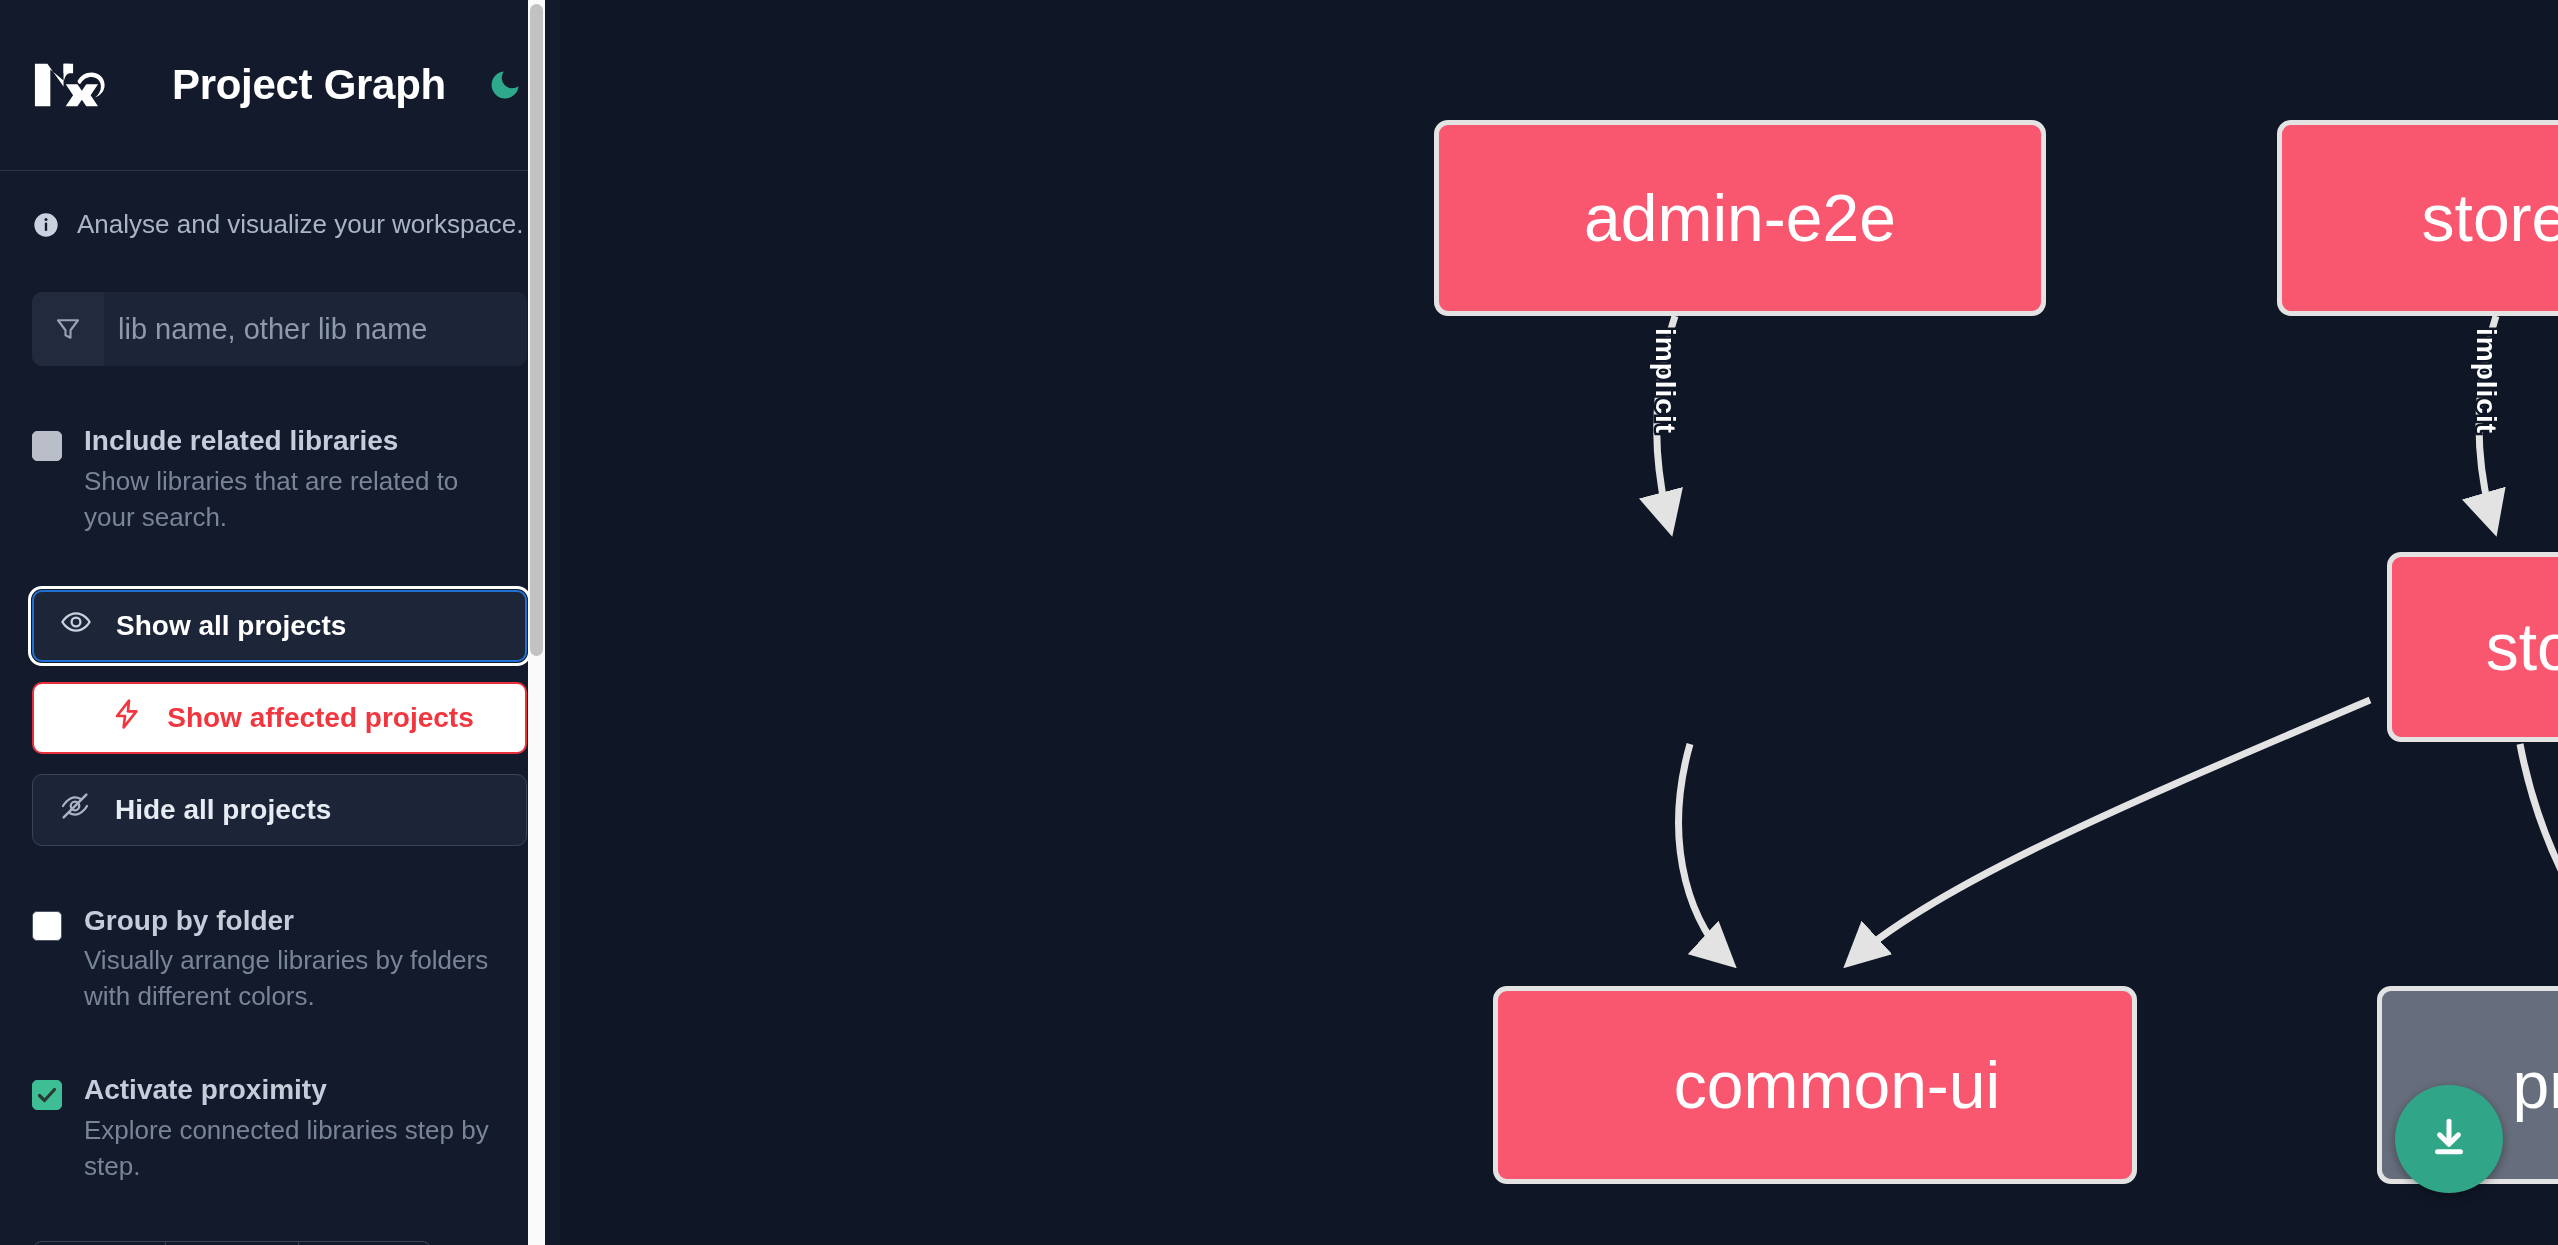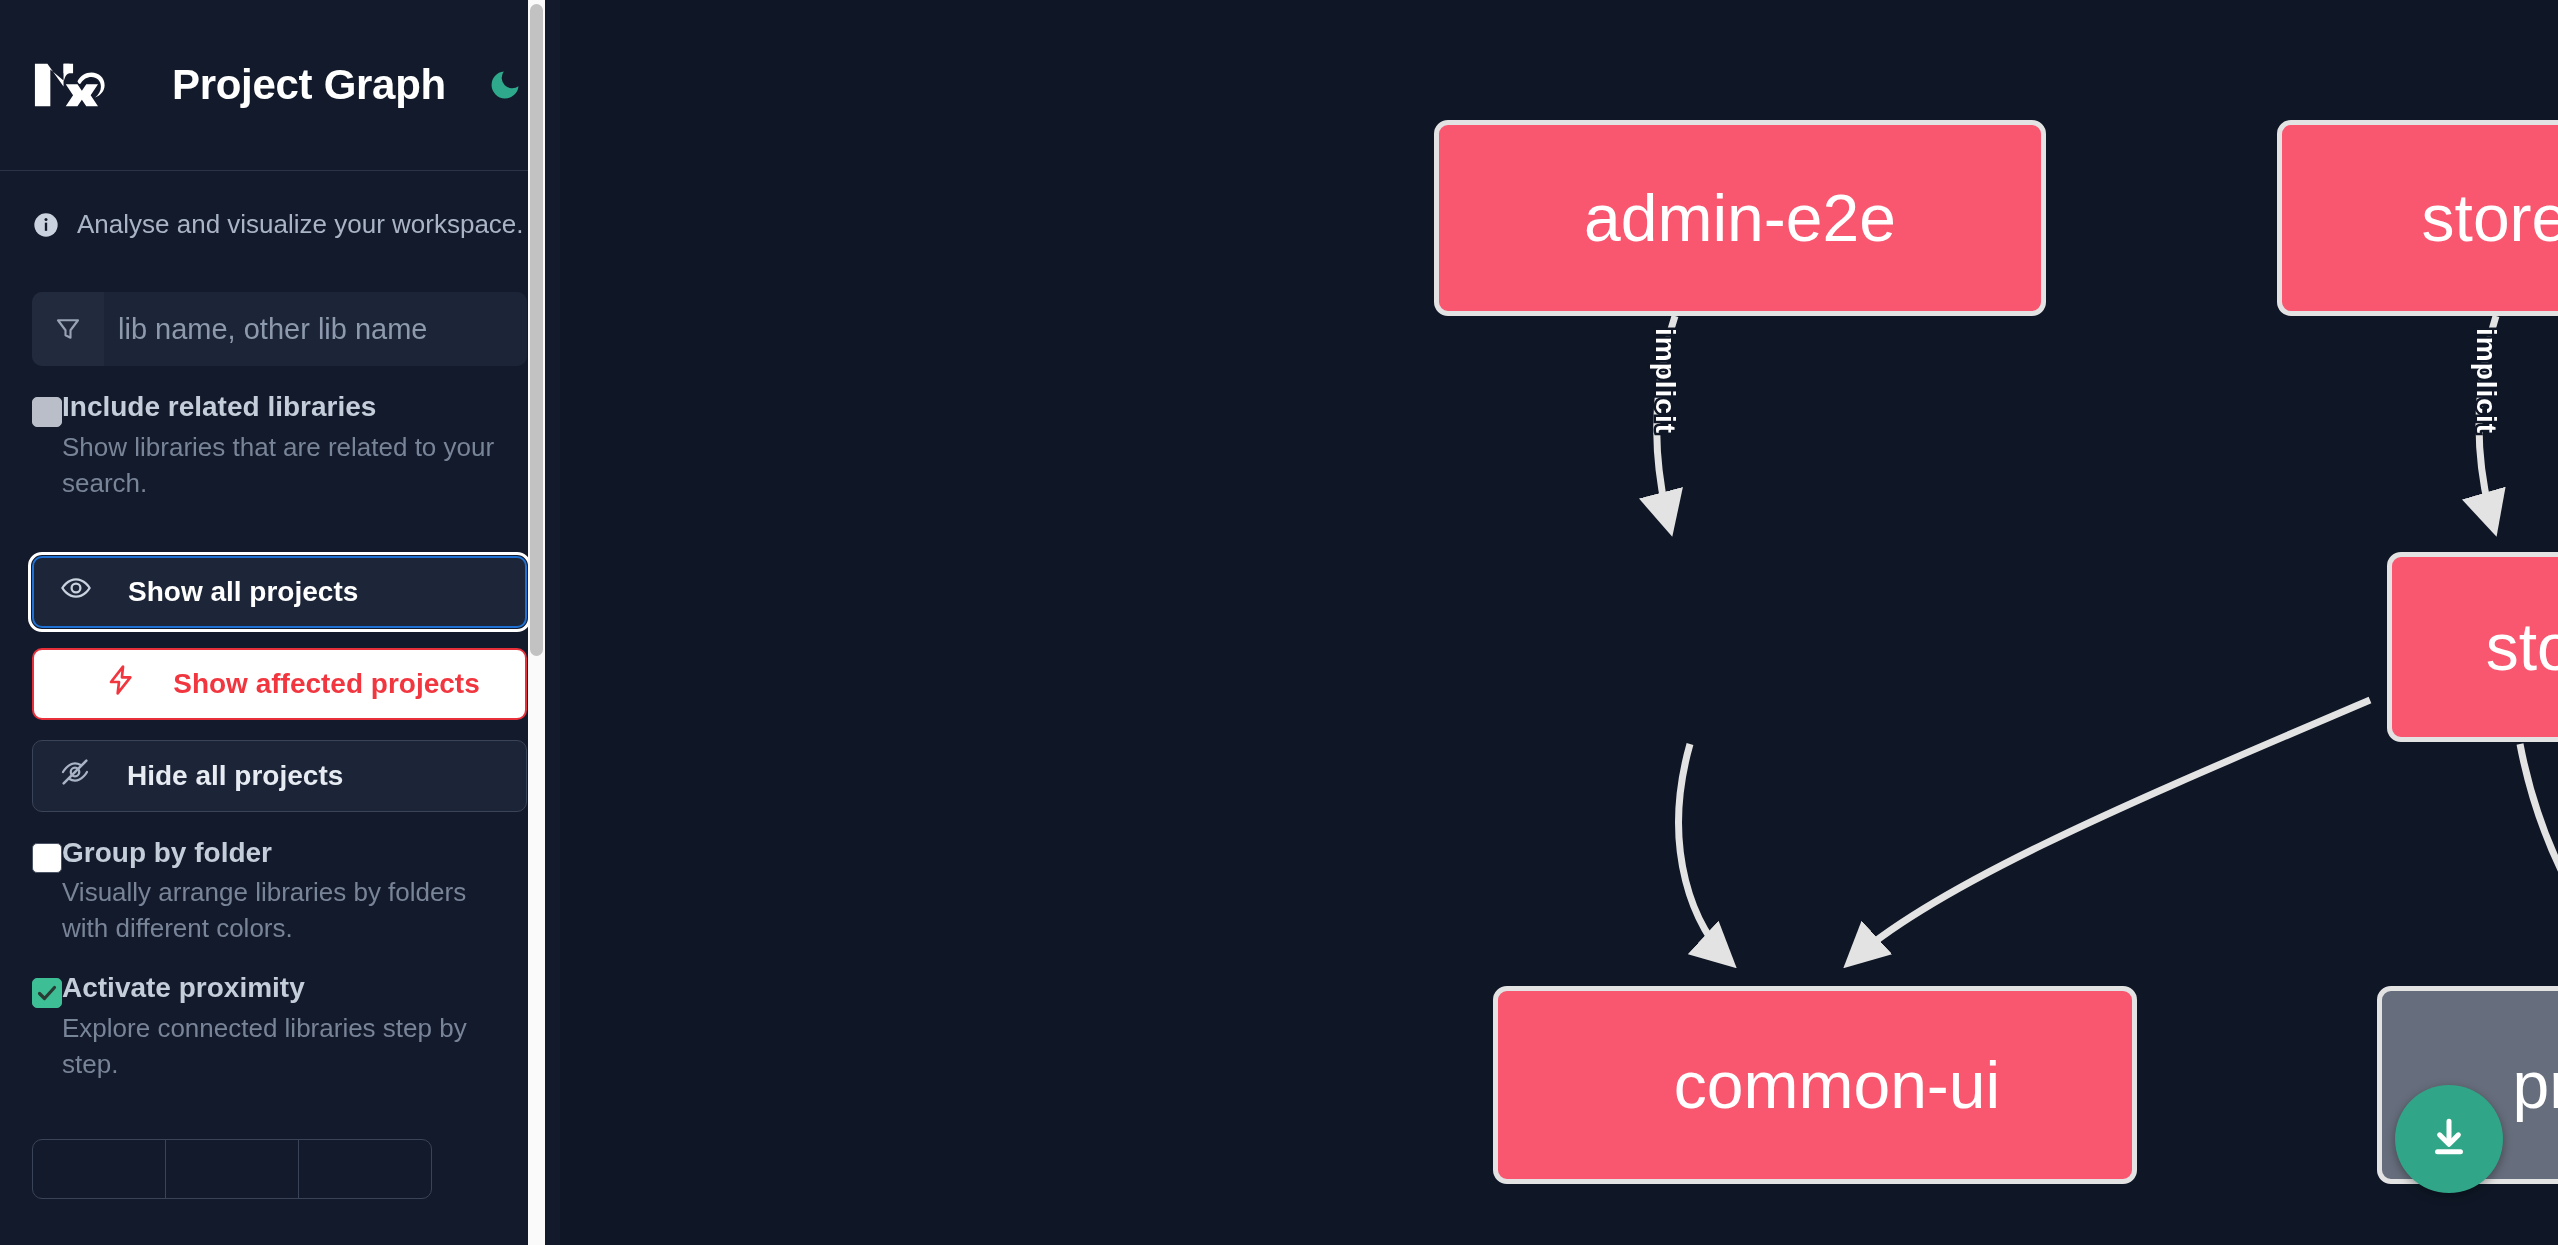--- a/index.html
+++ b/index.html
@@ -62,37 +62,37 @@
   }
   .filter-input {
     flex: 1; border: none; outline: none;
     background: #1C2537;
     color: #D7DEE8; font-size: 29px;
     font-family: "Liberation Sans", sans-serif;
     padding-left: 14px;
   }
   .filter-input::placeholder { color: #8D99AC; }
 
-  .check-row { display: flex; margin-top: 26px; align-items: flex-start; }
+  .check-row { display: flex; gap: 22px; margin-top: 60px; align-items: flex-start; }
   .cbox {
     width: 30px; height: 30px; border-radius: 5px; flex: 0 0 30px;
     margin-top: 5px; cursor: pointer;
     display:flex; align-items:center; justify-content:center;
   }
   .cbox.gray { background: #B9BEC8; border: 1px solid #B9BEC8; }
   .cbox.white { background: #FFFFFF; border: 1px solid #4B5565; }
   .cbox.green { background: #3DBE95; border: 1px solid #3DBE95; }
   .check-texts { flex: 1; }
   .check-label { color: #C4CDDA; font-size: 28px; font-weight: 700; line-height: 1.1; }
   .check-desc { color: #788498; font-size: 26px; line-height: 1.38; margin-top: 7px; max-width: 455px;}
 
   .btn-stack { margin-top: 54px; display: flex; flex-direction: column; gap: 20px; }
   .gbtn {
     width: 495px; height: 72px;
-    display: flex; align-items: center; gap: 36px;
+    display: flex; align-items: center; gap: 24px;
     padding-left: 26px;
     background: #1D2638;
     border-radius: 10px;
     border: 1px solid #38415440;
     font-size: 28px; font-weight: 700;
     cursor: pointer;
     font-family: "Liberation Sans", sans-serif;
   }
   .gbtn.focus-ring {
     border: 2px solid #1F71D4;

